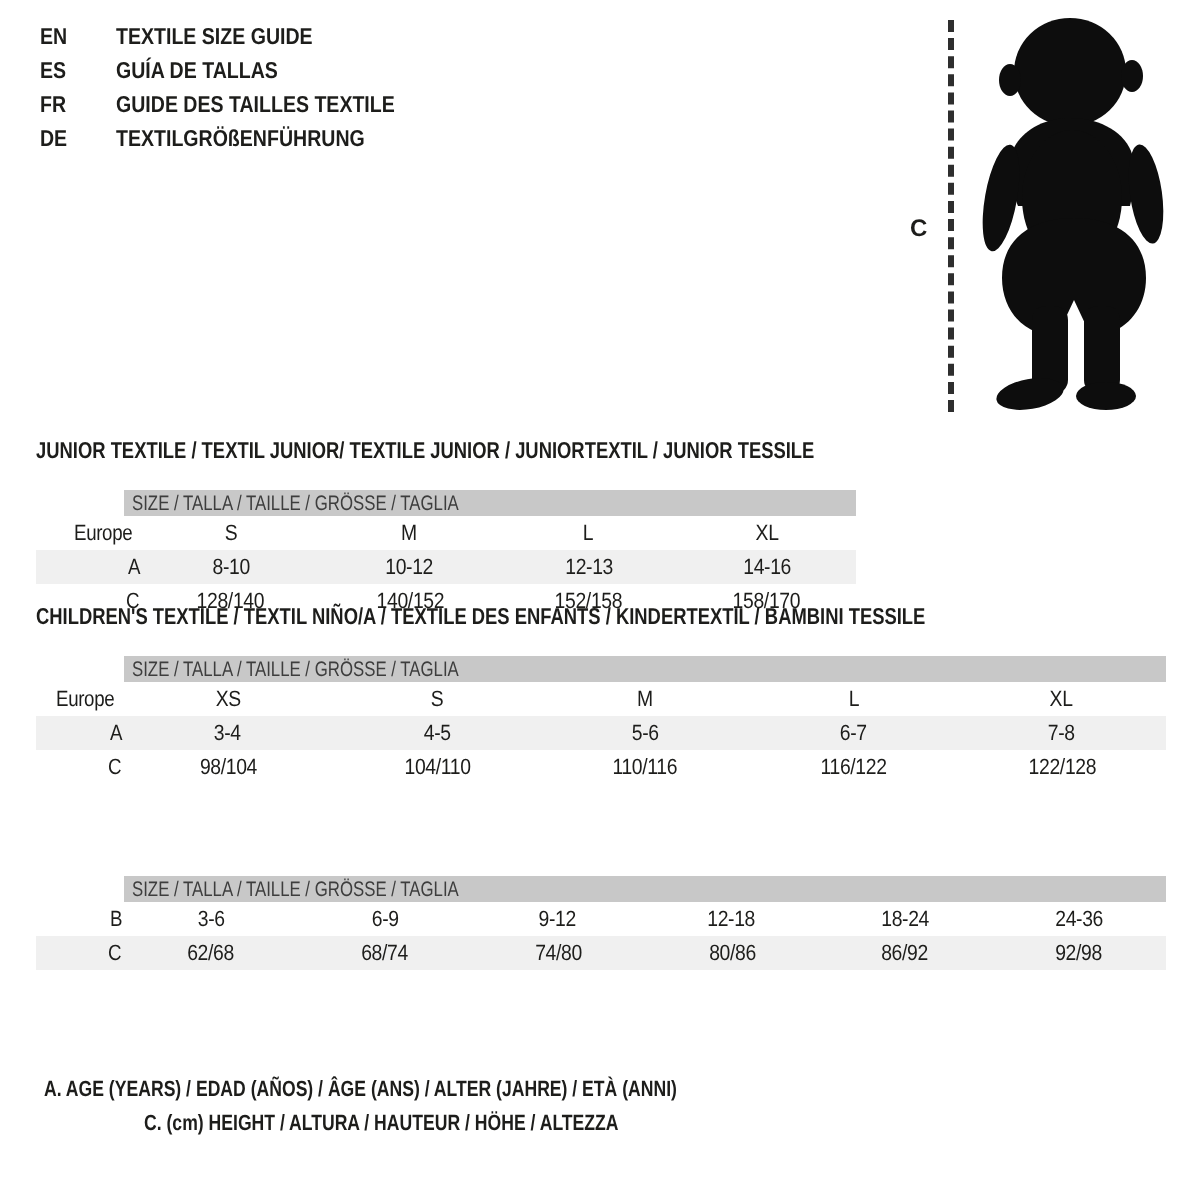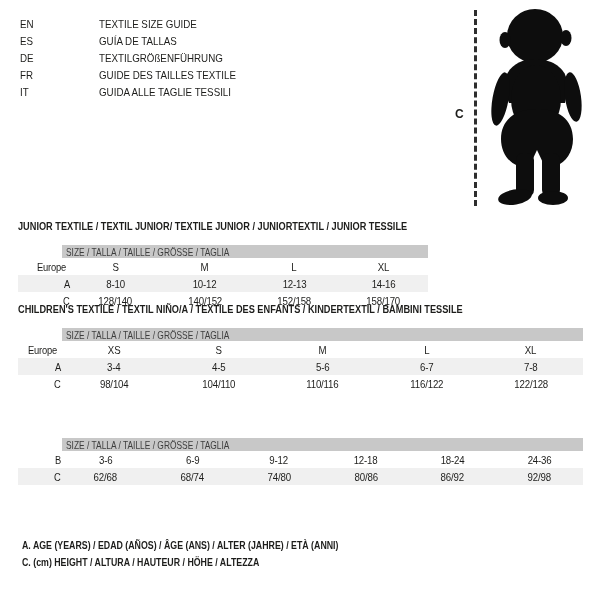--- a/index.html
+++ b/index.html
@@ -6,21 +6,21 @@
   .canvas{
     position:relative;width:600px;height:600px;background:#fff;overflow:hidden;
     font-family:"Liberation Sans","DejaVu Sans",sans-serif;color:#1d1d1b;
   }
   .cond{display:inline-block;transform:scaleX(0.80);transform-origin:0 50%;white-space:nowrap;}
   .cond85{display:inline-block;transform:scaleX(0.85);transform-origin:0 50%;white-space:nowrap;}
   .cvc{display:inline-block;transform:scaleX(0.88);transform-origin:center;white-space:nowrap;}
 
   
   .lang-block{position:absolute;left:20px;top:13px;}
-  .lang-row{display:flex;height:17px;align-items:flex-end;font-size:11.5px;font-weight:400;gap:41px;}
+  .lang-row{display:flex;height:17px;align-items:flex-start;font-size:11.5px;font-weight:700;}
   .lang-code{width:38px;flex:0 0 38px;}
 
   
   .measure-line{position:absolute;left:474px;top:10px;height:196px;width:0;border-left:3px dashed #2e2e2e;}
   .measure-label{position:absolute;left:455px;top:107px;font-size:12px;font-weight:700;}
   .silhouette{position:absolute;left:486px;top:7px;}
 
   
   .tbl{position:absolute;left:18px;}
   .tbl-title{font-size:11.5px;font-weight:700;line-height:13px;}
@@ -29,47 +29,43 @@
              padding-left:4px;box-sizing:border-box;font-size:10.5px;font-weight:400;color:#3d3d3d;margin-left:44px;}
   table{border-collapse:collapse;table-layout:fixed;width:100%;}
   tr{height:17px;}
   th,td{padding:0;font-weight:400;font-size:11px;letter-spacing:-0.2px;vertical-align:middle;}
   th{text-align:right;padding-left:3px;}
   td{text-align:center;}
   tbody tr:nth-child(even){background:#f0f0f0;}
 
   
   .notes{position:absolute;left:22px;top:537px;}
-  .note-line{font-size:11px;font-weight:700;line-height:16.8px;}
+  .note-line{font-size:11px;font-weight:700;line-height:16.8px;text-align:center;}
 </style>
 </head>
 <body>
 
 <div class="canvas">
 
   <div class="lang-block">
     <div class="lang-row">
       <span class="lang-code"><span class="cond85">EN</span></span>
       <span><span class="cond85">TEXTILE SIZE GUIDE</span></span>
     </div>
     <div class="lang-row">
       <span class="lang-code"><span class="cond85">ES</span></span>
       <span><span class="cond85">GUÍA DE TALLAS</span></span>
     </div>
     <div class="lang-row">
+      <span class="lang-code"><span class="cond85">FR</span></span>
+      <span><span class="cond85">GUIDE DES TAILLES TEXTILE</span></span>
+    </div>
+    <div class="lang-row">
       <span class="lang-code"><span class="cond85">DE</span></span>
       <span><span class="cond85">TEXTILGRÖßENFÜHRUNG</span></span>
-    </div>
-    <div class="lang-row">
-      <span class="lang-code"><span class="cond85">FR</span></span>
-      <span><span class="cond85">GUIDE DES TAILLES TEXTILE</span></span>
-    </div>
-    <div class="lang-row">
-      <span class="lang-code"><span class="cond85">IT</span></span>
-      <span><span class="cond85">GUIDA ALLE TAGLIE TESSILI</span></span>
     </div>
   </div>
 
   <div class="measure-label">C</div>
   <div class="measure-line"></div>
   <svg class="silhouette" width="106" height="200" viewBox="0 0 104 200" fill="#0d0d0d" xmlns="http://www.w3.org/2000/svg">
     <ellipse cx="48" cy="29" rx="28" ry="27"></ellipse>
     <ellipse cx="18" cy="33" rx="5.5" ry="8"></ellipse>
     <ellipse cx="79" cy="31" rx="5.5" ry="8"></ellipse>
     <path d="M48,52 C64,52 76,60 79,70 C81,78 80,88 78,96 L22,96 C18,86 17,76 19,69 C23,59 34,52 48,52 Z"></path>

